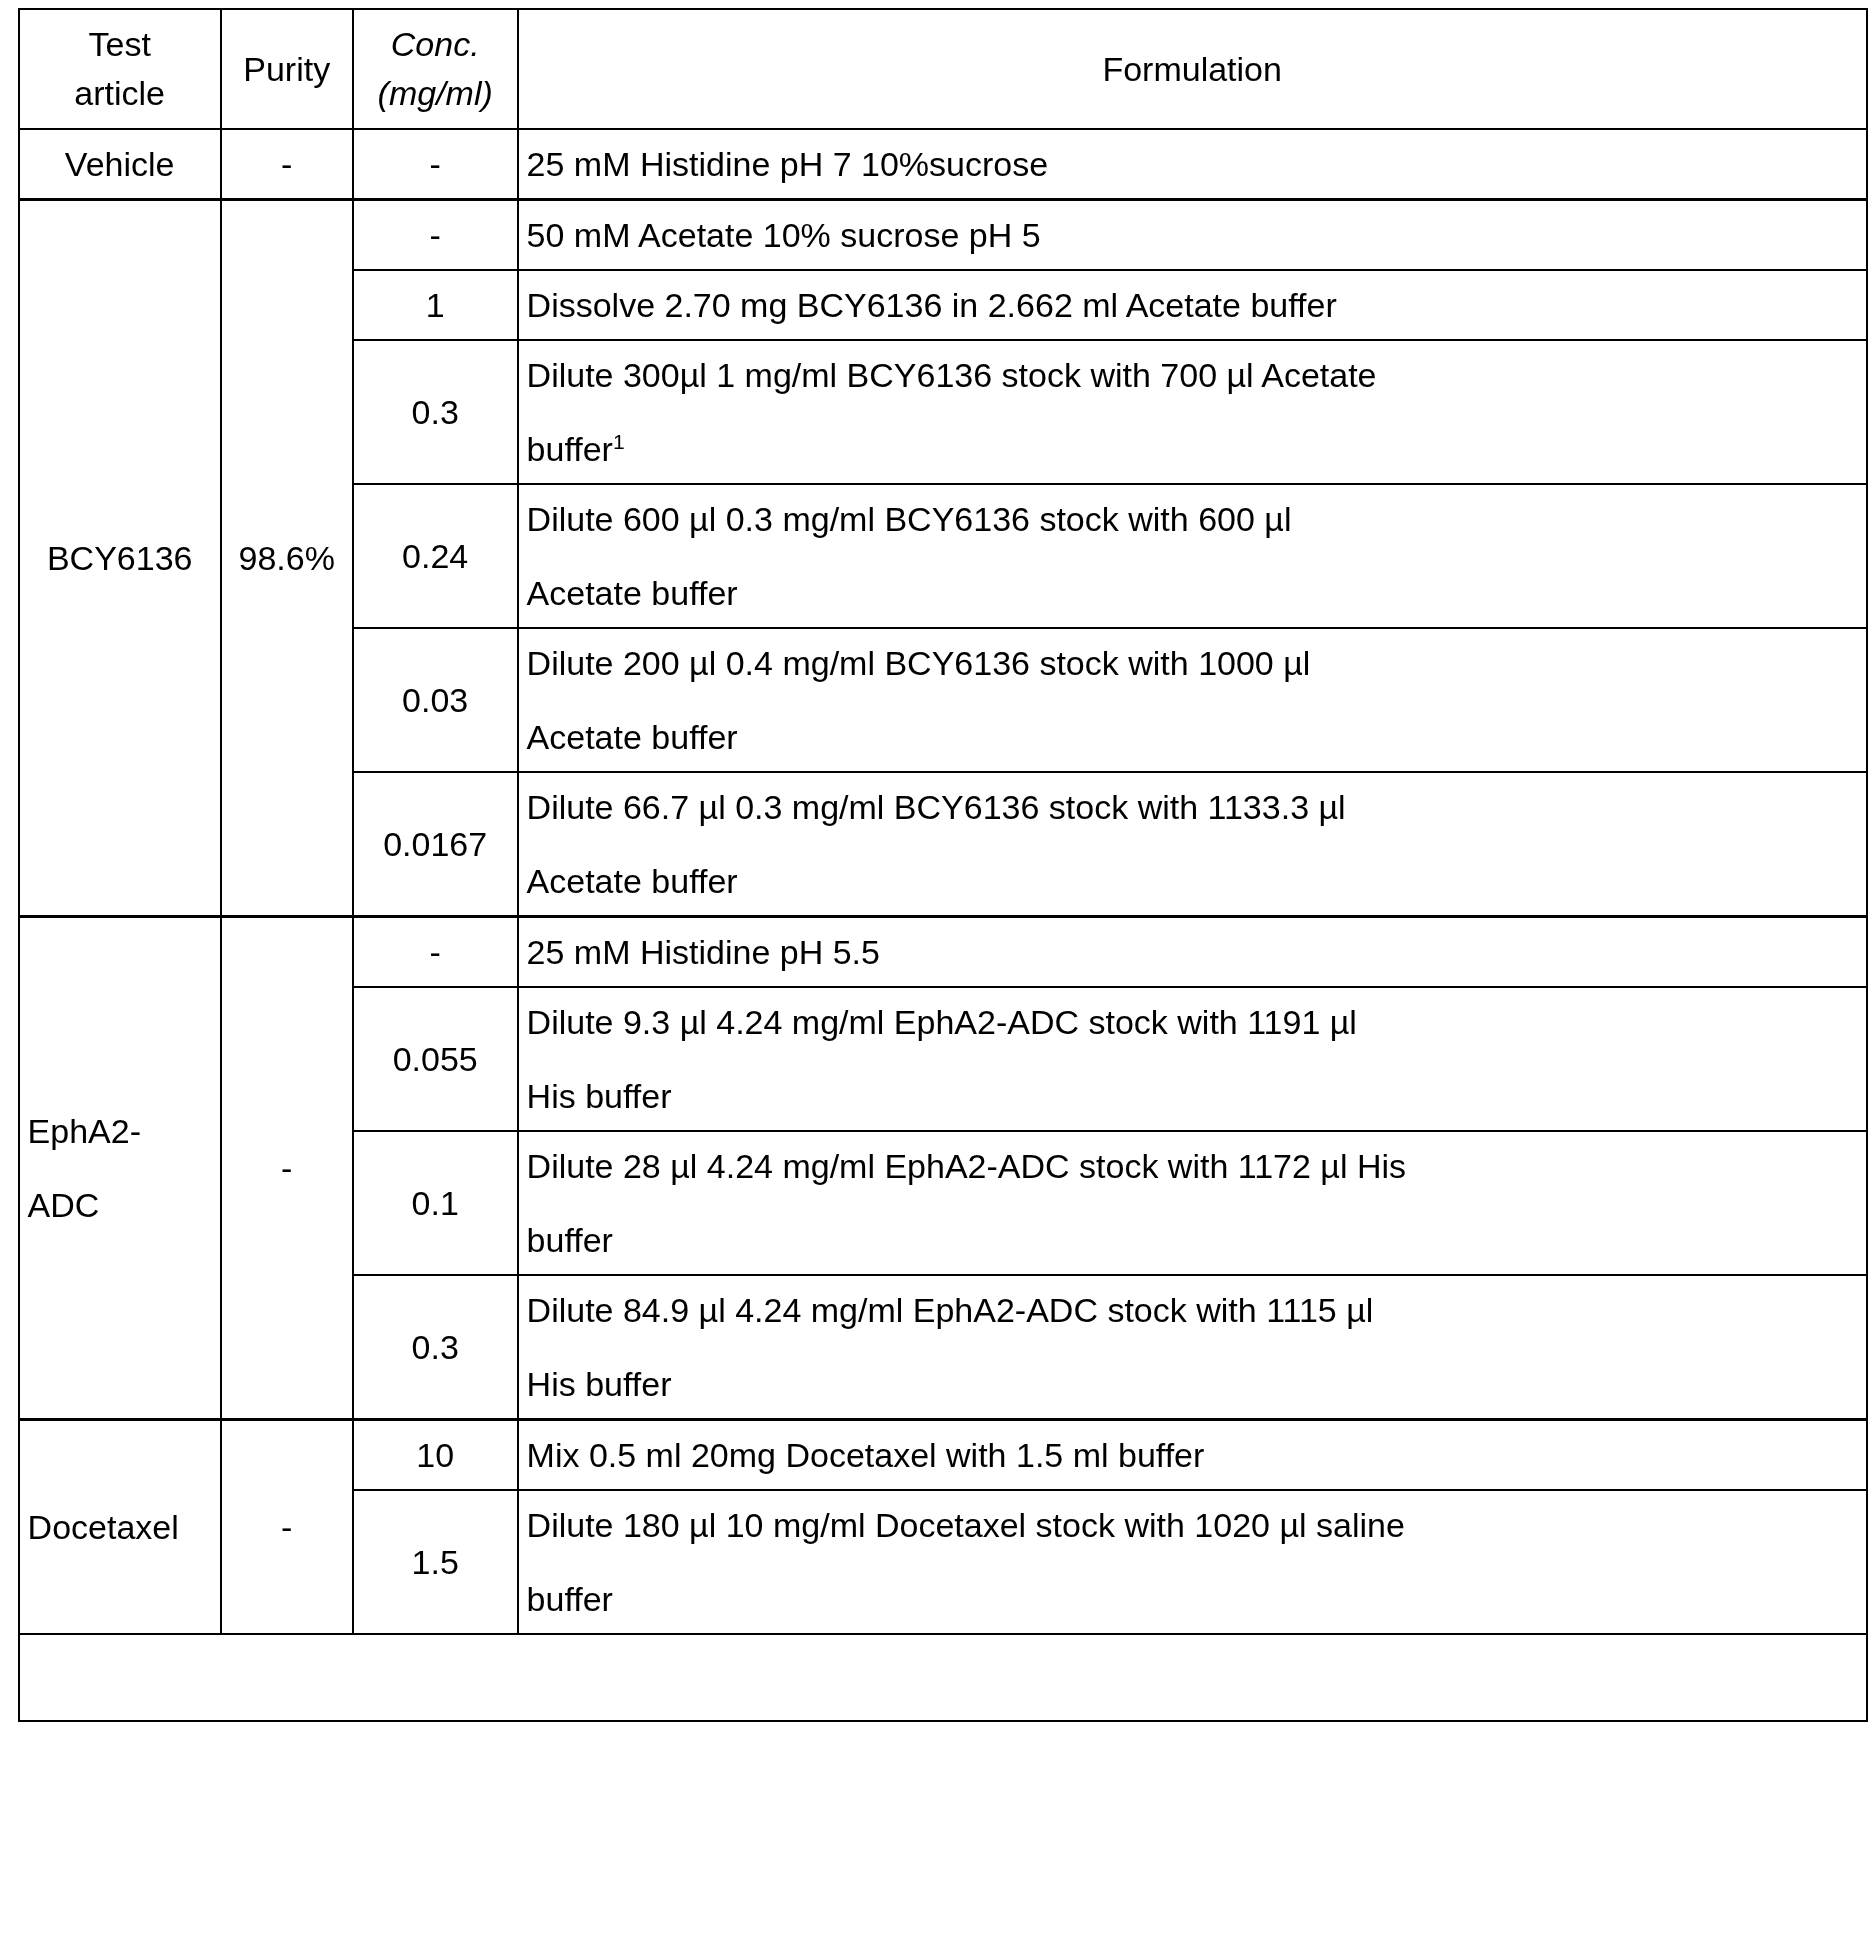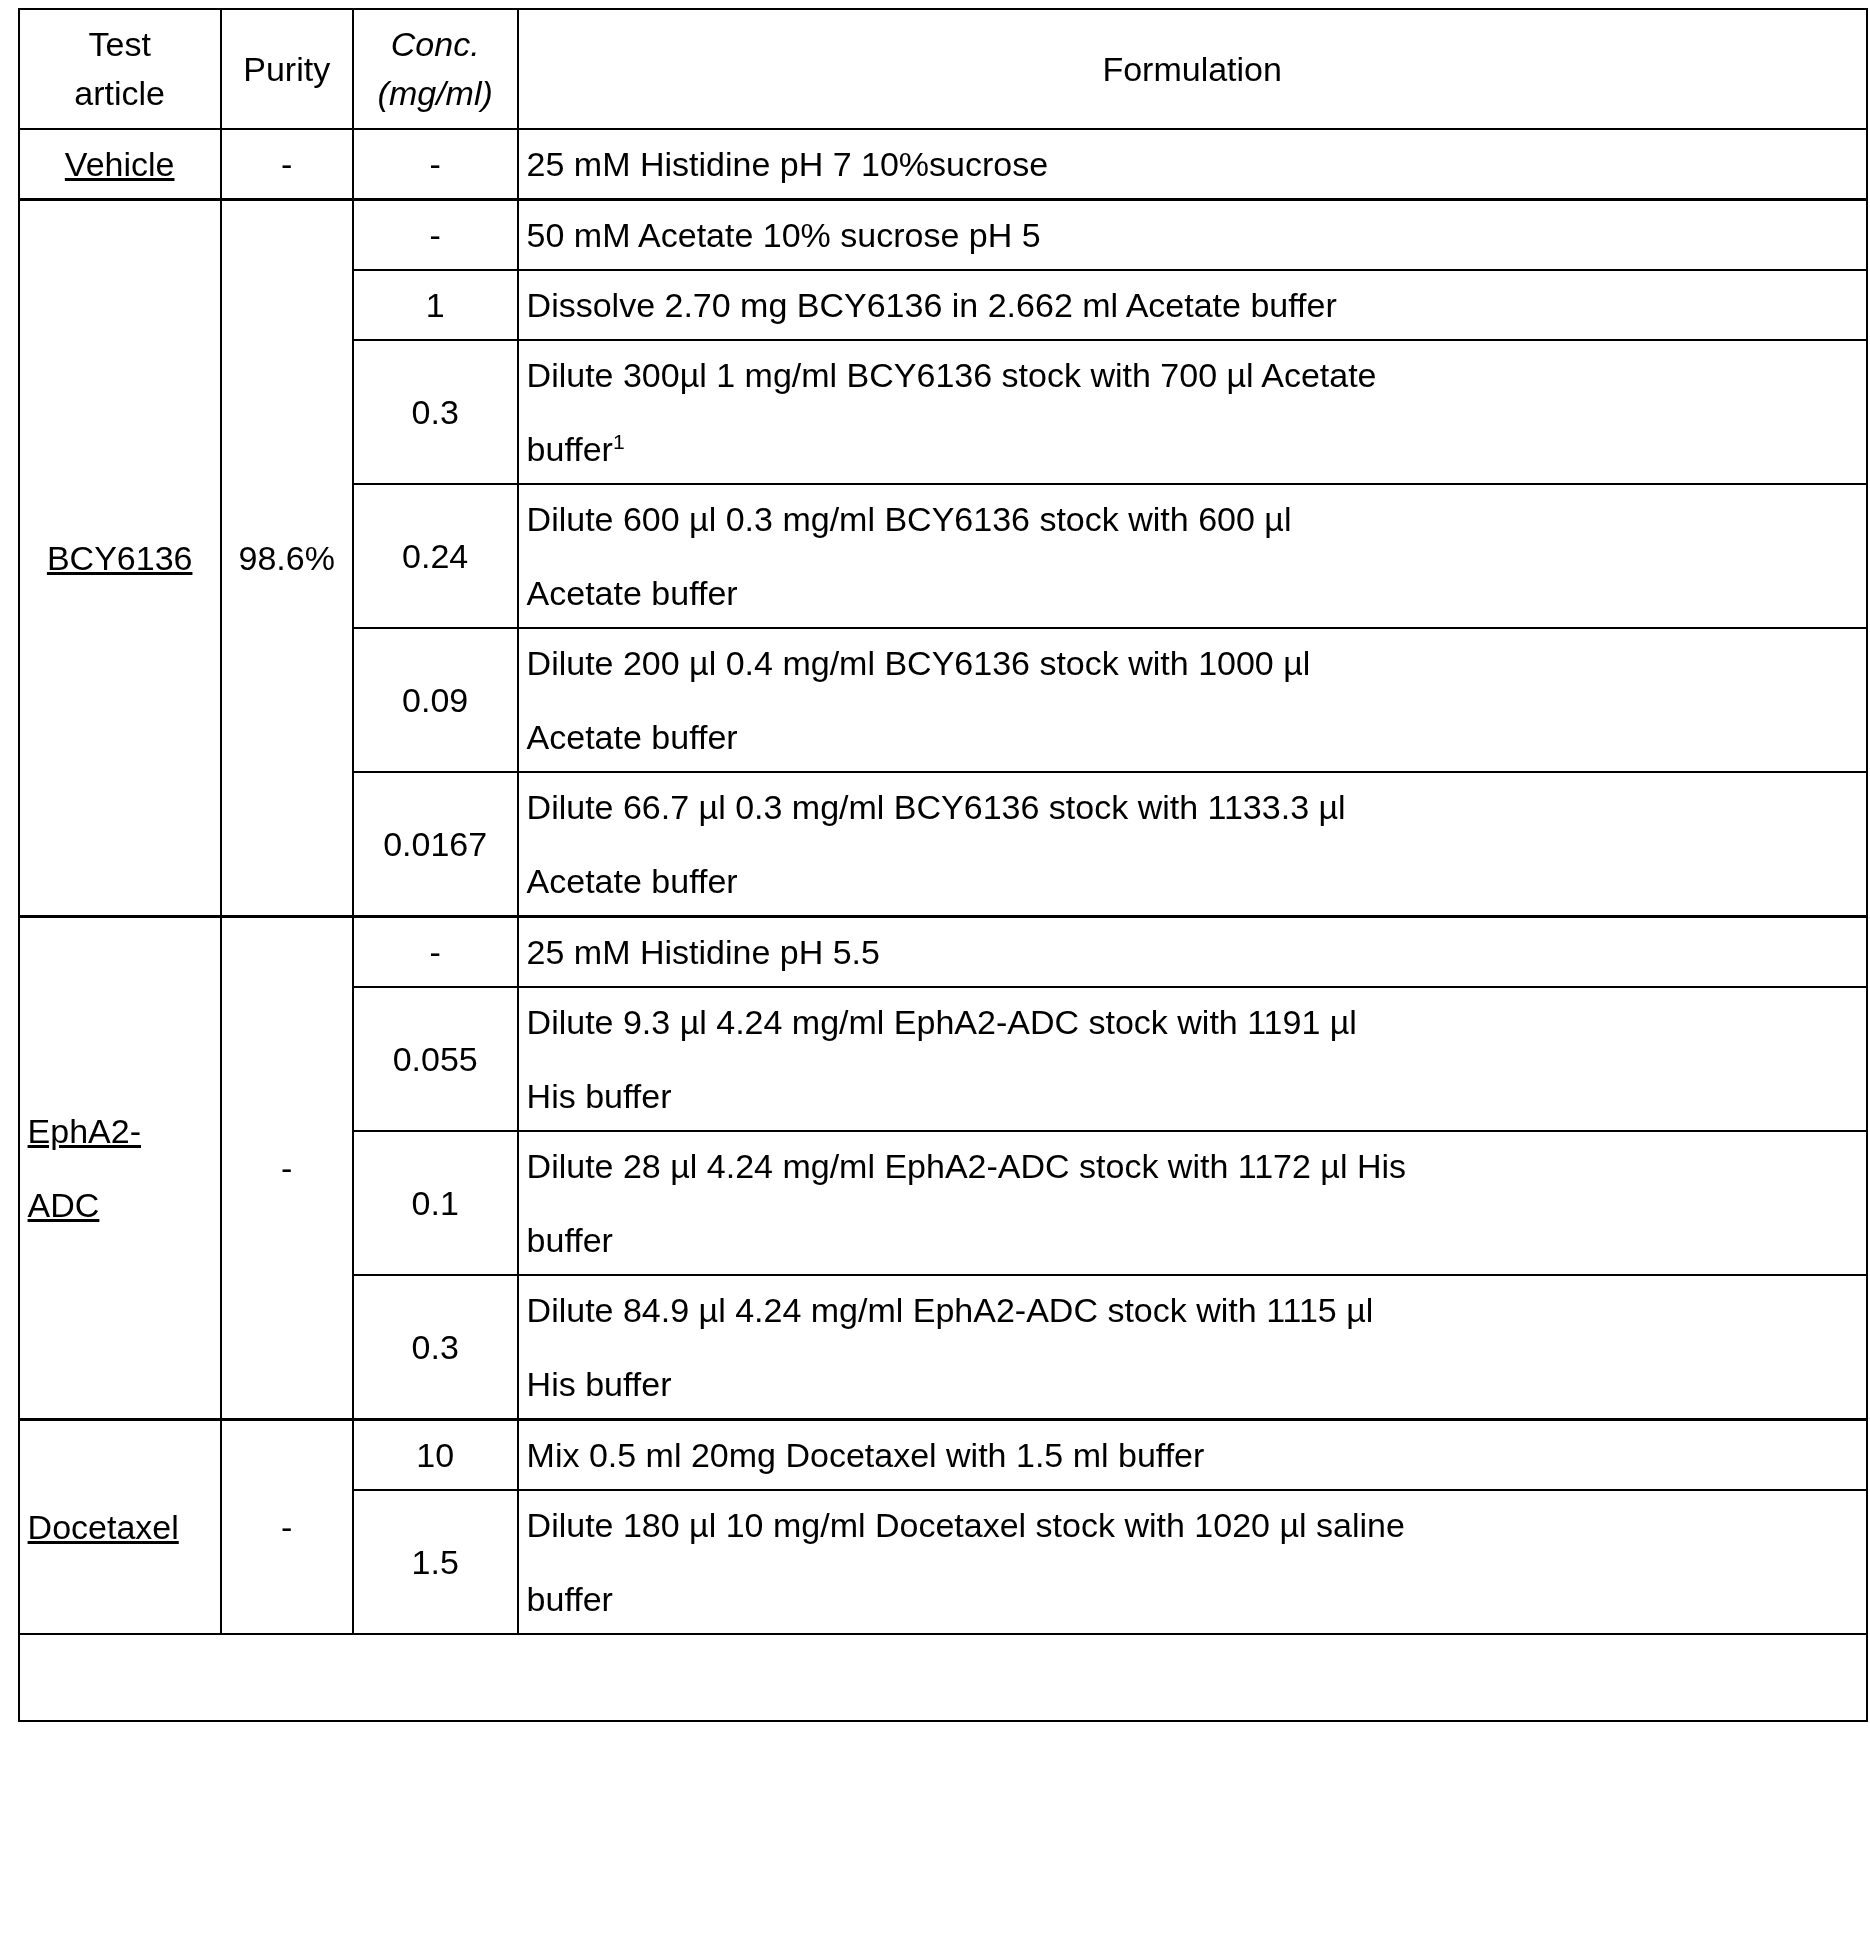--- a/index.html
+++ b/index.html
@@ -57,21 +57,20 @@
     padding: 13.8px 5.9px;
     border-bottom-width: 3.9px;
   }
   thead th.th-article { line-height: 1.45; }
   thead th.th-conc    { line-height: 1.45; font-style: italic; }
 
   td.article-cell {
     text-align: left;
     padding-left: 21.7px;
     font-size: 34px;
-    text-decoration: underline;
   }
   td.article-cell.centered { text-align: center; padding-left: 7.9px;}
 
   td.purity-cell {
     text-align: center;
   }
 
   td.conc-cell {
     text-align: center;
   }
@@ -167,21 +166,21 @@
 
       <tr class="tall-row">
         <td class="conc-cell">0.24</td>
         <td class="formula-cell">
           <span class="fline">Dilute 600 µl 0.3 mg/ml BCY6136 stock with 600 µl</span>
           <span class="fline">Acetate buffer</span>
         </td>
       </tr>
 
       <tr class="tall-row">
-        <td class="conc-cell">0.09</td>
+        <td class="conc-cell">0.03</td>
         <td class="formula-cell">
           <span class="fline">Dilute 200 µl 0.4 mg/ml BCY6136 stock with 1000 µl</span>
           <span class="fline">Acetate buffer</span>
         </td>
       </tr>
 
       <tr class="tall-row">
         <td class="conc-cell">0.0167</td>
         <td class="formula-cell">
           <span class="fline">Dilute 66.7 µl 0.3 mg/ml BCY6136 stock with 1133.3 µl</span>

